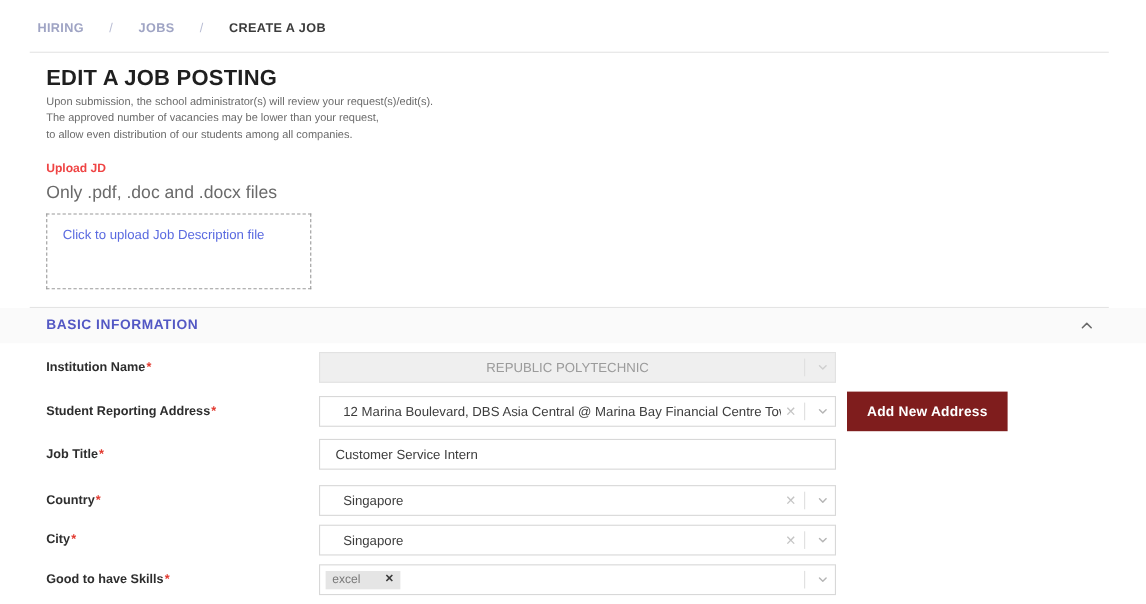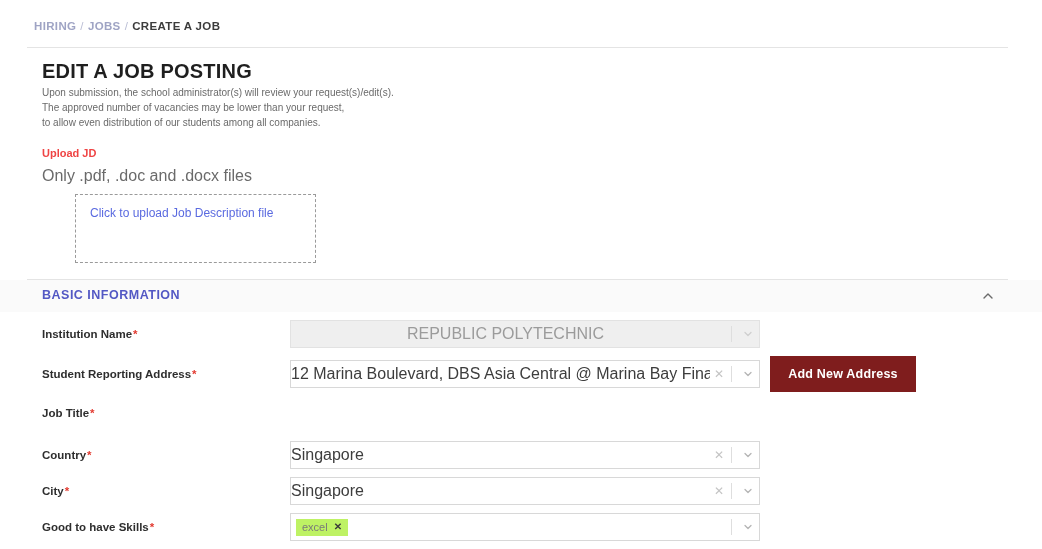--- a/index.html
+++ b/index.html
@@ -19,21 +19,21 @@
 
   
   .breadcrumb {
     position: absolute;
     left: 34px;
     top: 20px;
     font-size: 11.5px;
     letter-spacing: 0.35px;
     display: flex;
     align-items: center;
-    gap: 4px;
+    gap: 23px;
     white-space: nowrap;
   }
   .crumb-link {
     color: #9fa4c4;
     font-weight: 700;
     text-decoration: none;
     cursor: pointer;
   }
   .crumb-sep {
     color: #b9bdd4;
@@ -92,21 +92,20 @@
   .upload-box {
     position: absolute;
     left: 42px;
     top: 194px;
     width: 241px;
     height: 69px;
     border: 1px dashed #9a9a9a;
     box-sizing: border-box;
     cursor: pointer;
     background: #fff;
-    margin-left: 33px;
   }
   .upload-link {
     position: absolute;
     left: 14px;
     top: 11px;
     font-size: 12px;
     color: #5a6ae0;
   }
 
   
@@ -178,22 +177,22 @@
     background: #ffffff;
     display: flex;
     align-items: center;
   }
   .control.disabled {
     background: #efefef;
     border-color: #e2e2e2;
   }
   .control .value {
     flex: 1 1 auto;
-    padding: 0 8px 0 0;
-    font-size: 16px;
+    padding: 0 8px 0 21px;
+    font-size: 12px;
     color: #3d3d3d;
     white-space: nowrap;
     overflow: hidden;
     text-overflow: clip;
   }
   .control.disabled .value { color: #9b9b9b; }
 
   .icon-clear {
     flex: 0 0 auto;
     width: 18px;
@@ -226,22 +225,22 @@
     flex: 1 1 auto;
     display: flex;
     align-items: center;
     padding-left: 5px;
     gap: 4px;
     overflow: hidden;
   }
   .chip {
     display: inline-flex;
     align-items: center;
-    gap: 6px;
-    background: #bef264;
+    gap: 22px;
+    background: #e5e5e5;
     padding: 2px 6px 3px 6px;
     font-size: 11px;
     color: #7a7a7a;
     white-space: nowrap;
   }
   .chip-x {
     font-size: 10px;
     font-weight: 700;
     color: #3a3a3a;
     cursor: pointer;
@@ -333,20 +332,23 @@
     </span>
   </div>
 </div>
 
 <button class="btn-primary">Add New Address</button>
 
 <div class="form-row" style="top:399px;">
   <div class="field-label">
     <span>Job Title</span><span class="req">*</span>
   </div>
+  <div class="control">
+    <span class="value" style="padding-left:14px;">Customer Service Intern</span>
+  </div>
 </div>
 
 <div class="form-row" style="top:441px;">
   <div class="field-label">
     <span>Country</span><span class="req">*</span>
   </div>
   <div class="control">
     <span class="value">Singapore</span>
     <span class="icon-clear">✕</span>
     <span class="icon-sep"></span>

